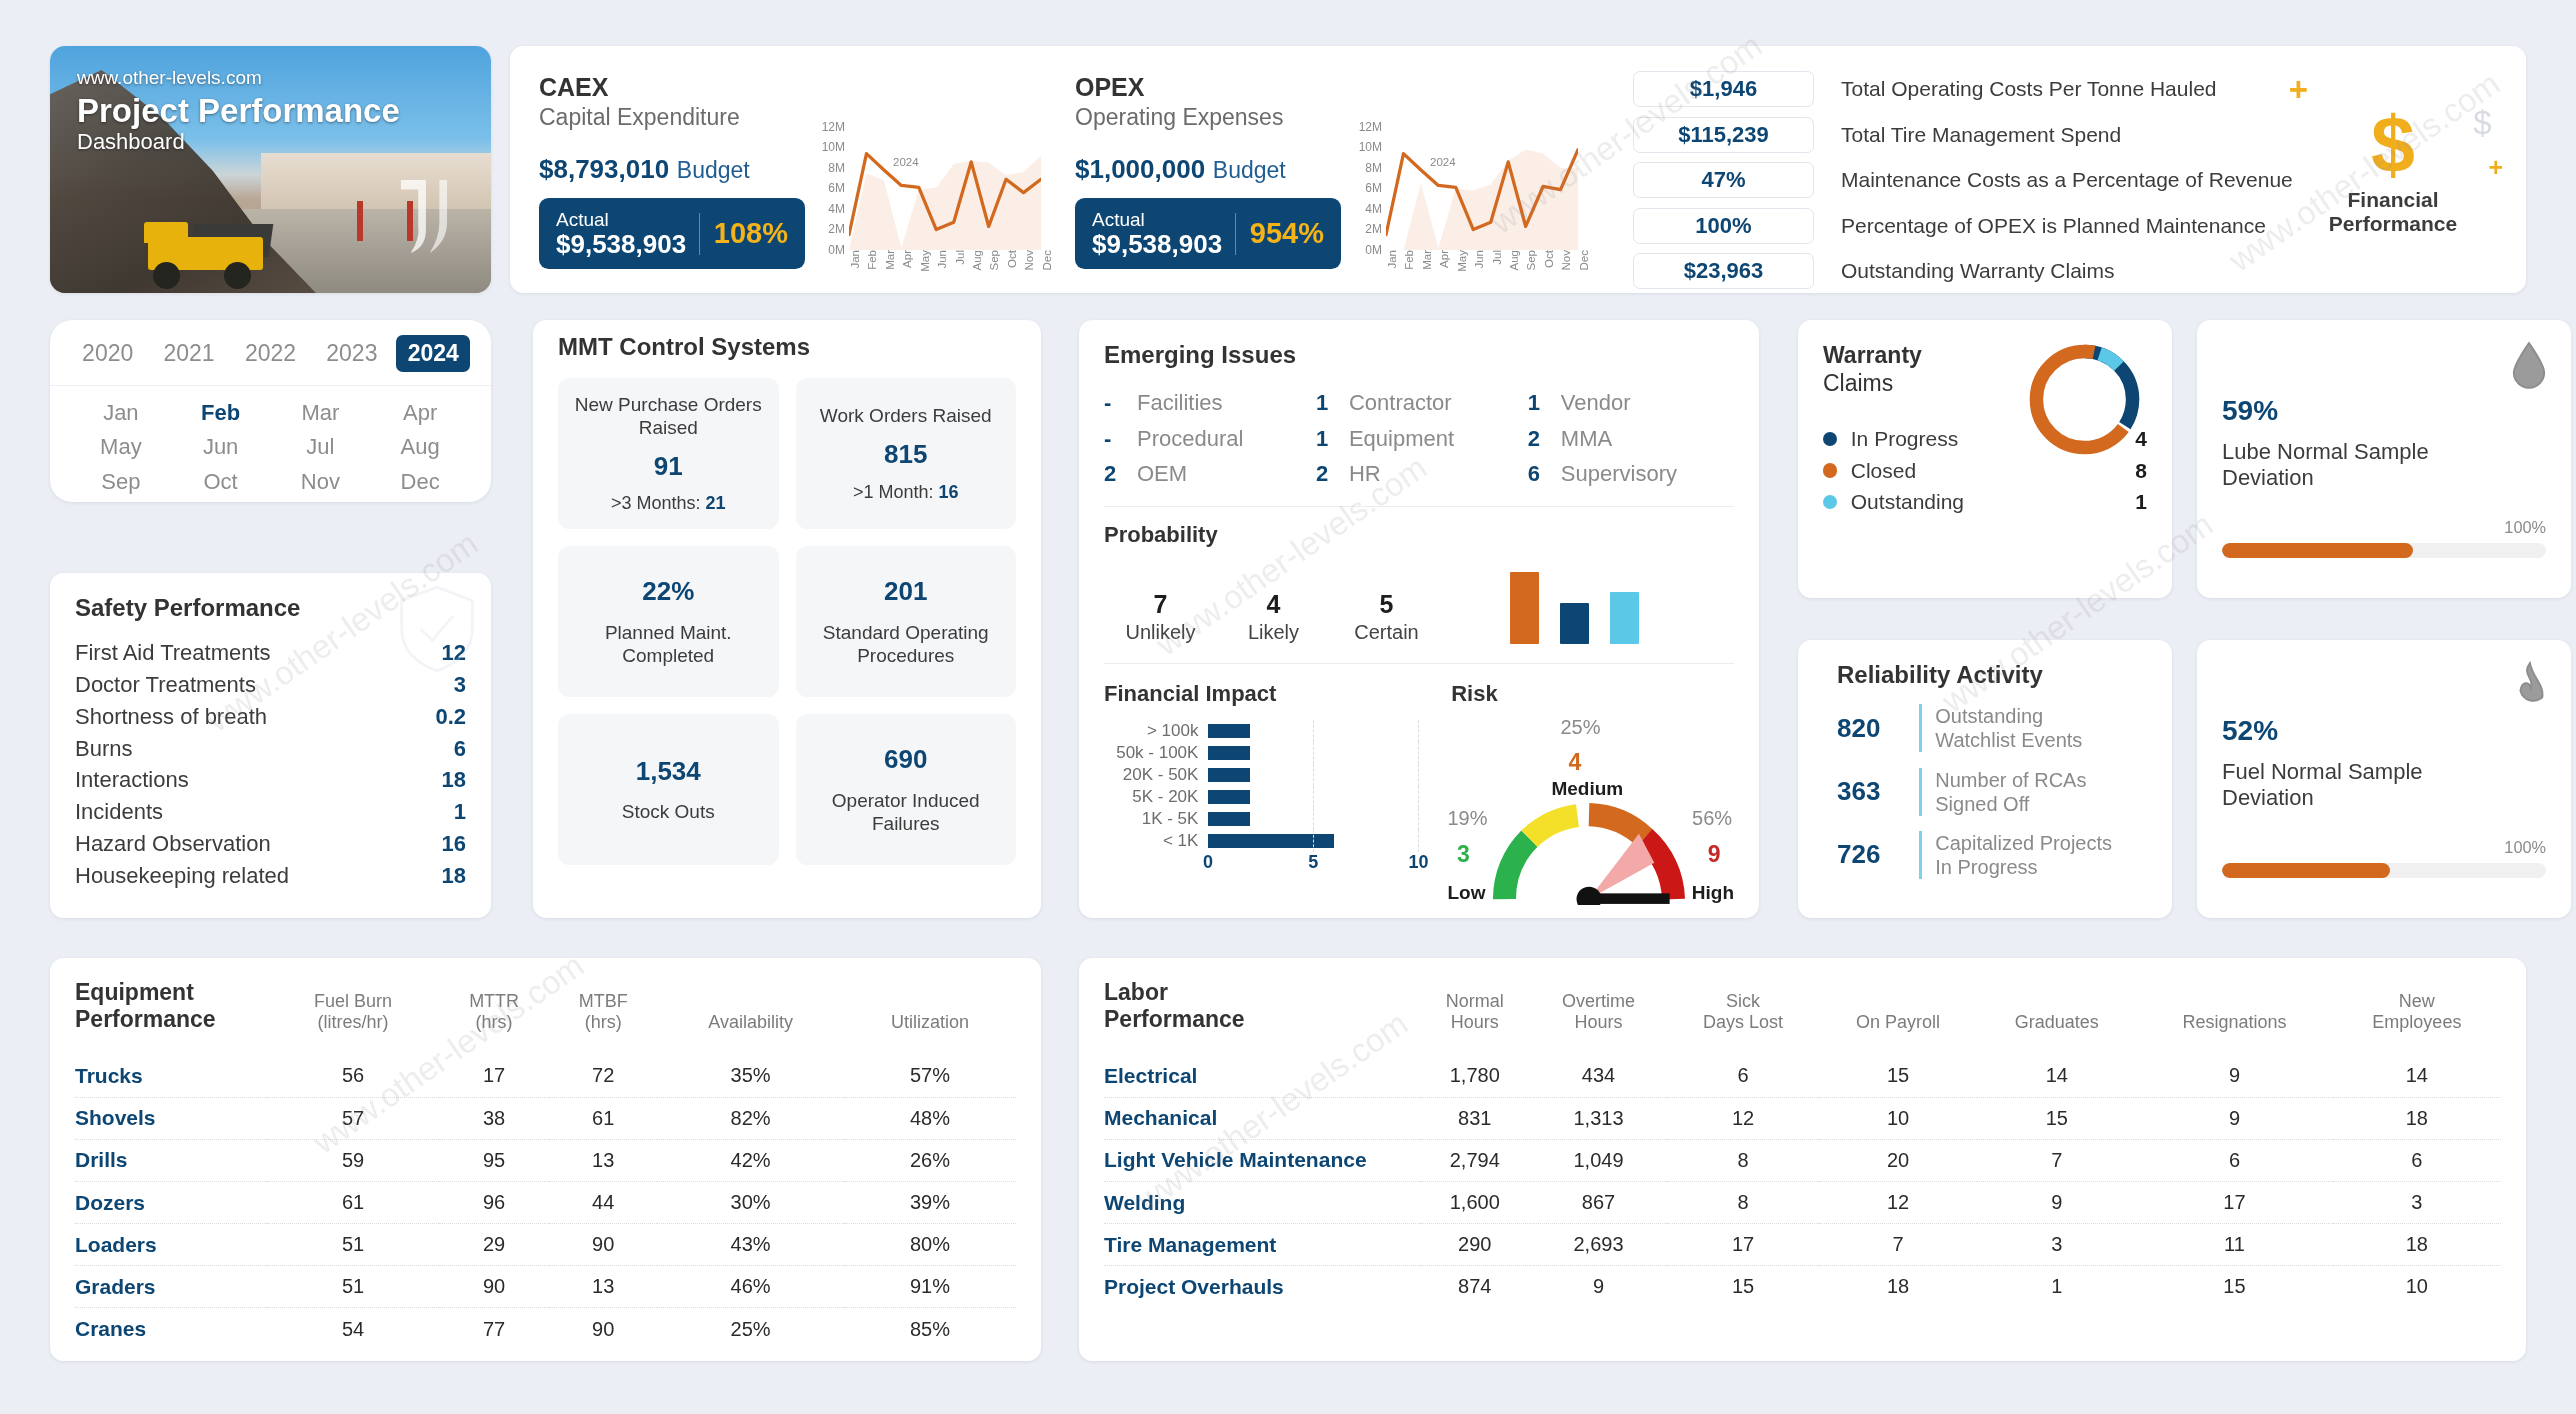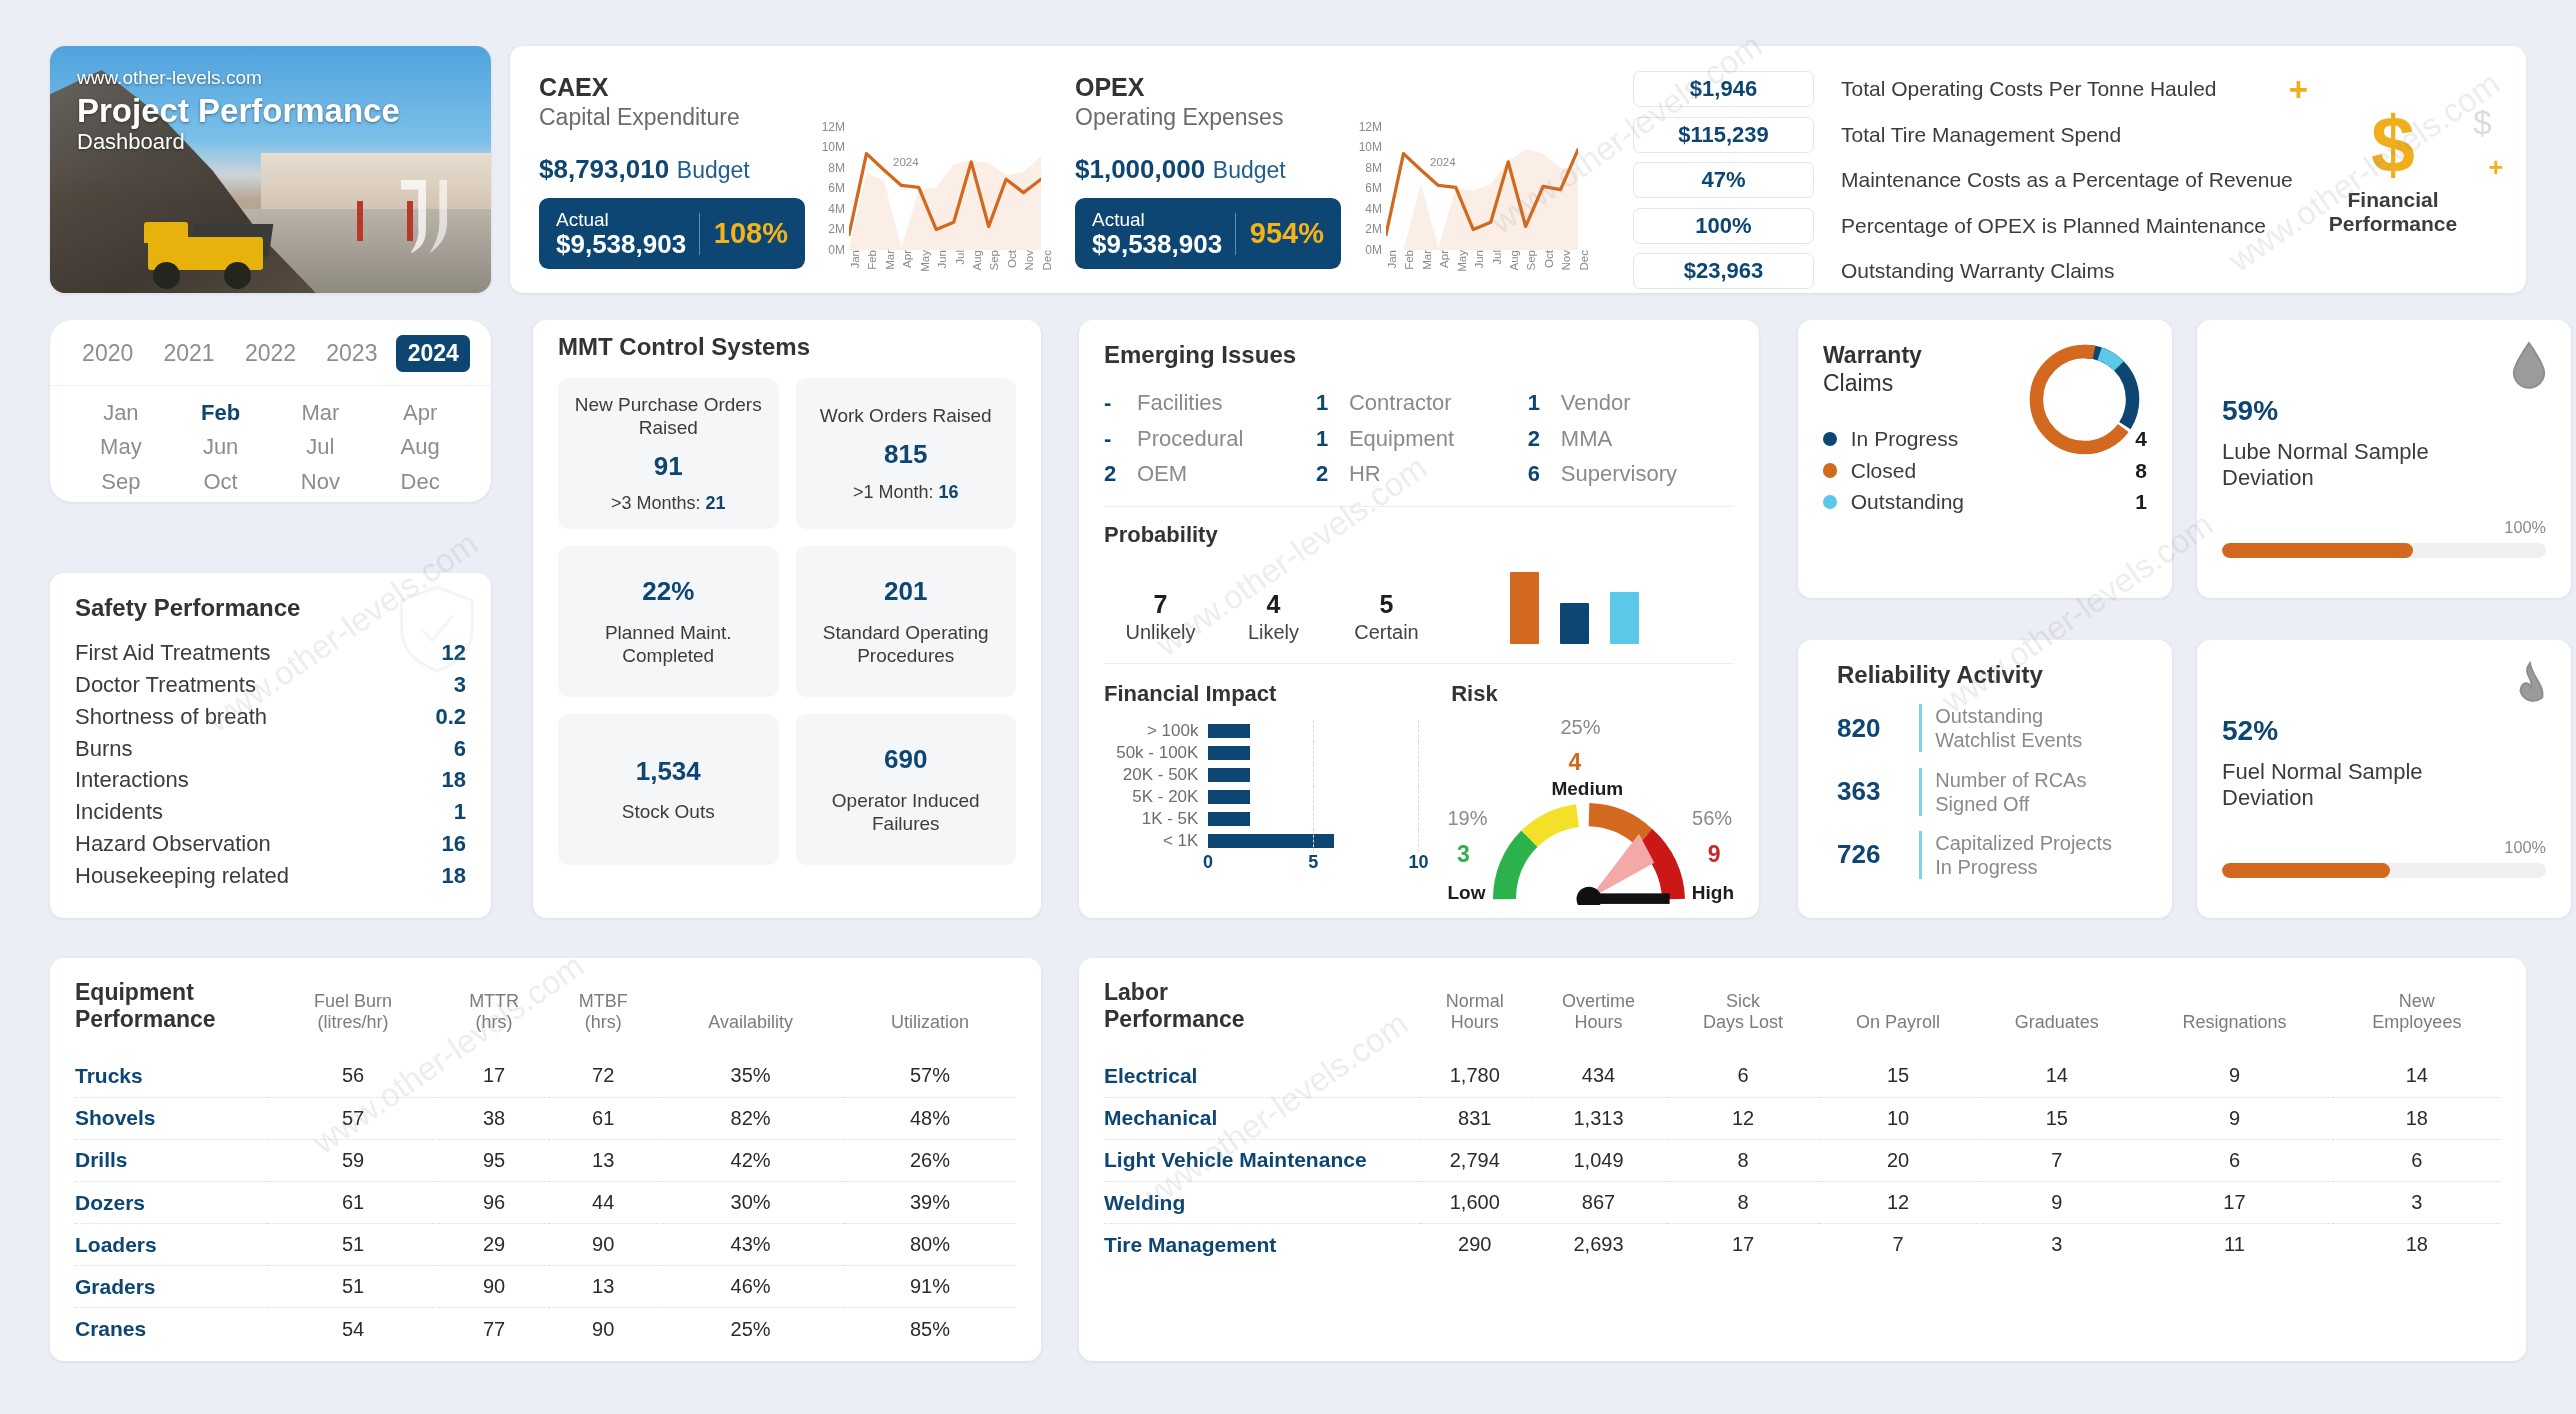--- a/index.html
+++ b/index.html
@@ -843,20 +843,30 @@
           <tr>
             <td class="rowhdr">Tire Management</td>
             <td>290</td>
             <td>2,693</td>
             <td>17</td>
             <td>7</td>
             <td>3</td>
             <td>11</td>
             <td>18</td>
           </tr>
+          <tr>
+            <td class="rowhdr">Project Overhauls</td>
+            <td>874</td>
+            <td>9</td>
+            <td>15</td>
+            <td>18</td>
+            <td>1</td>
+            <td>15</td>
+            <td>10</td>
+          </tr>
         </tbody>
     </table>
   </div>
 
   <div class="wm" style="left:182px; top:613px;">www.other-levels.com</div>
   <div class="wm" style="left:288px; top:1035px;">www.other-levels.com</div>
   <div class="wm" style="left:1131px; top:537px;">www.other-levels.com</div>
   <div class="wm" style="left:1112px; top:1093px;">www.other-levels.com</div>
   <div class="wm" style="left:1466px; top:115px;">www.other-levels.com</div>
   <div class="wm" style="left:1917px; top:594px;">www.other-levels.com</div>

